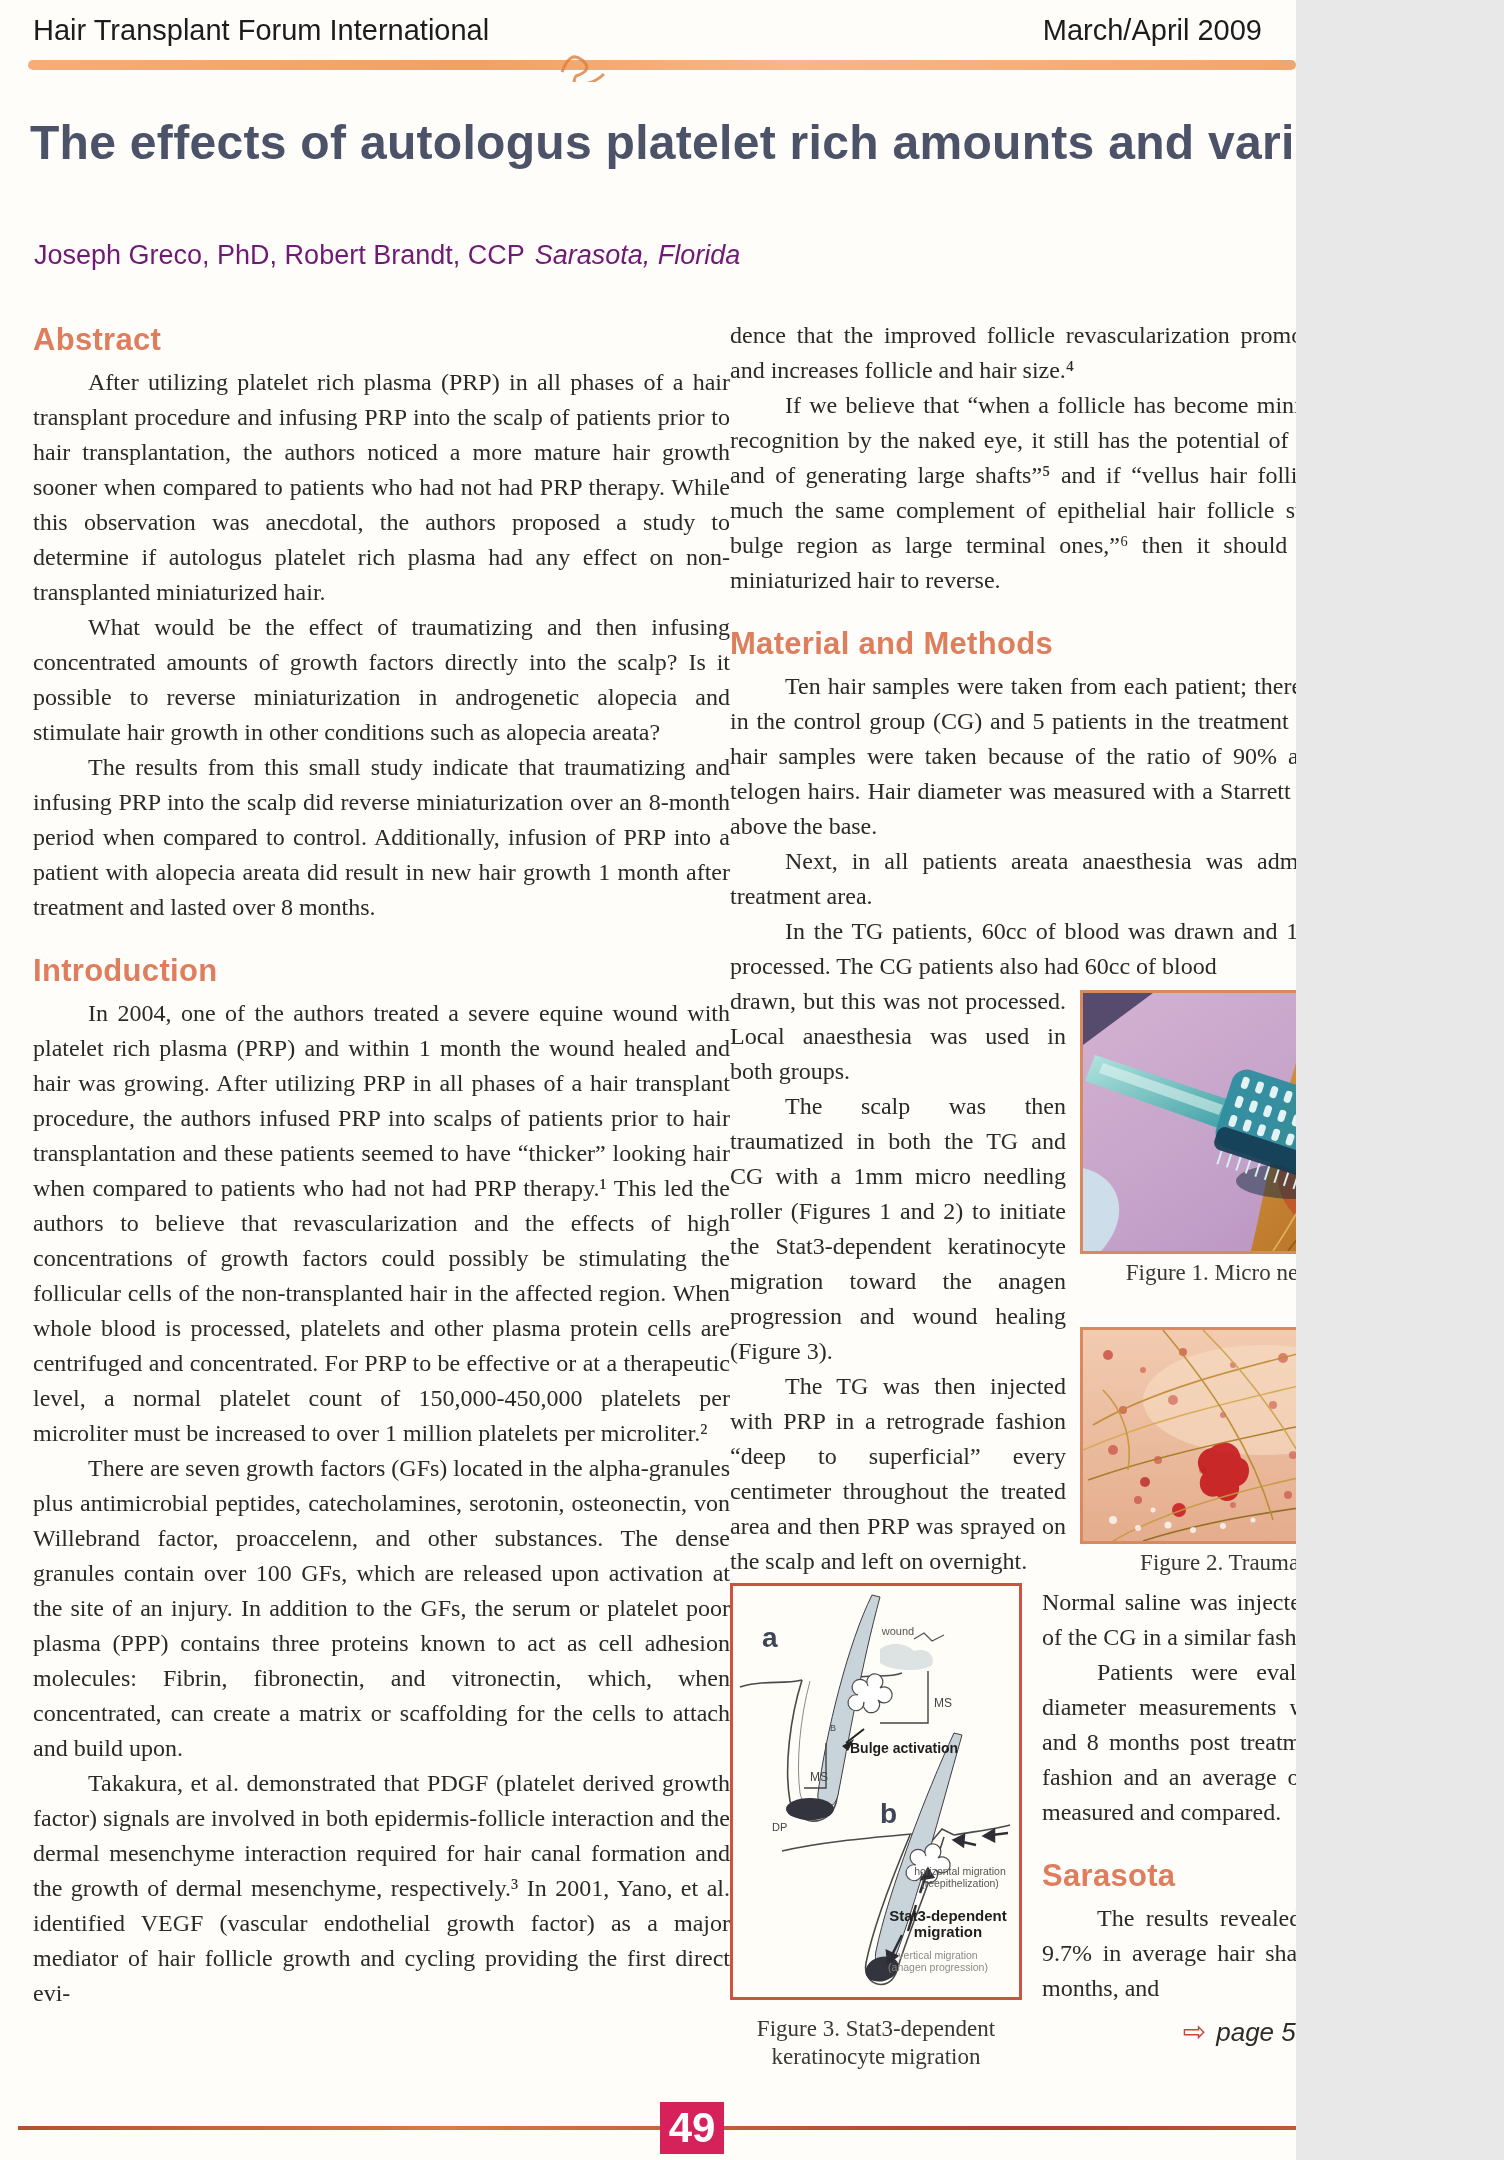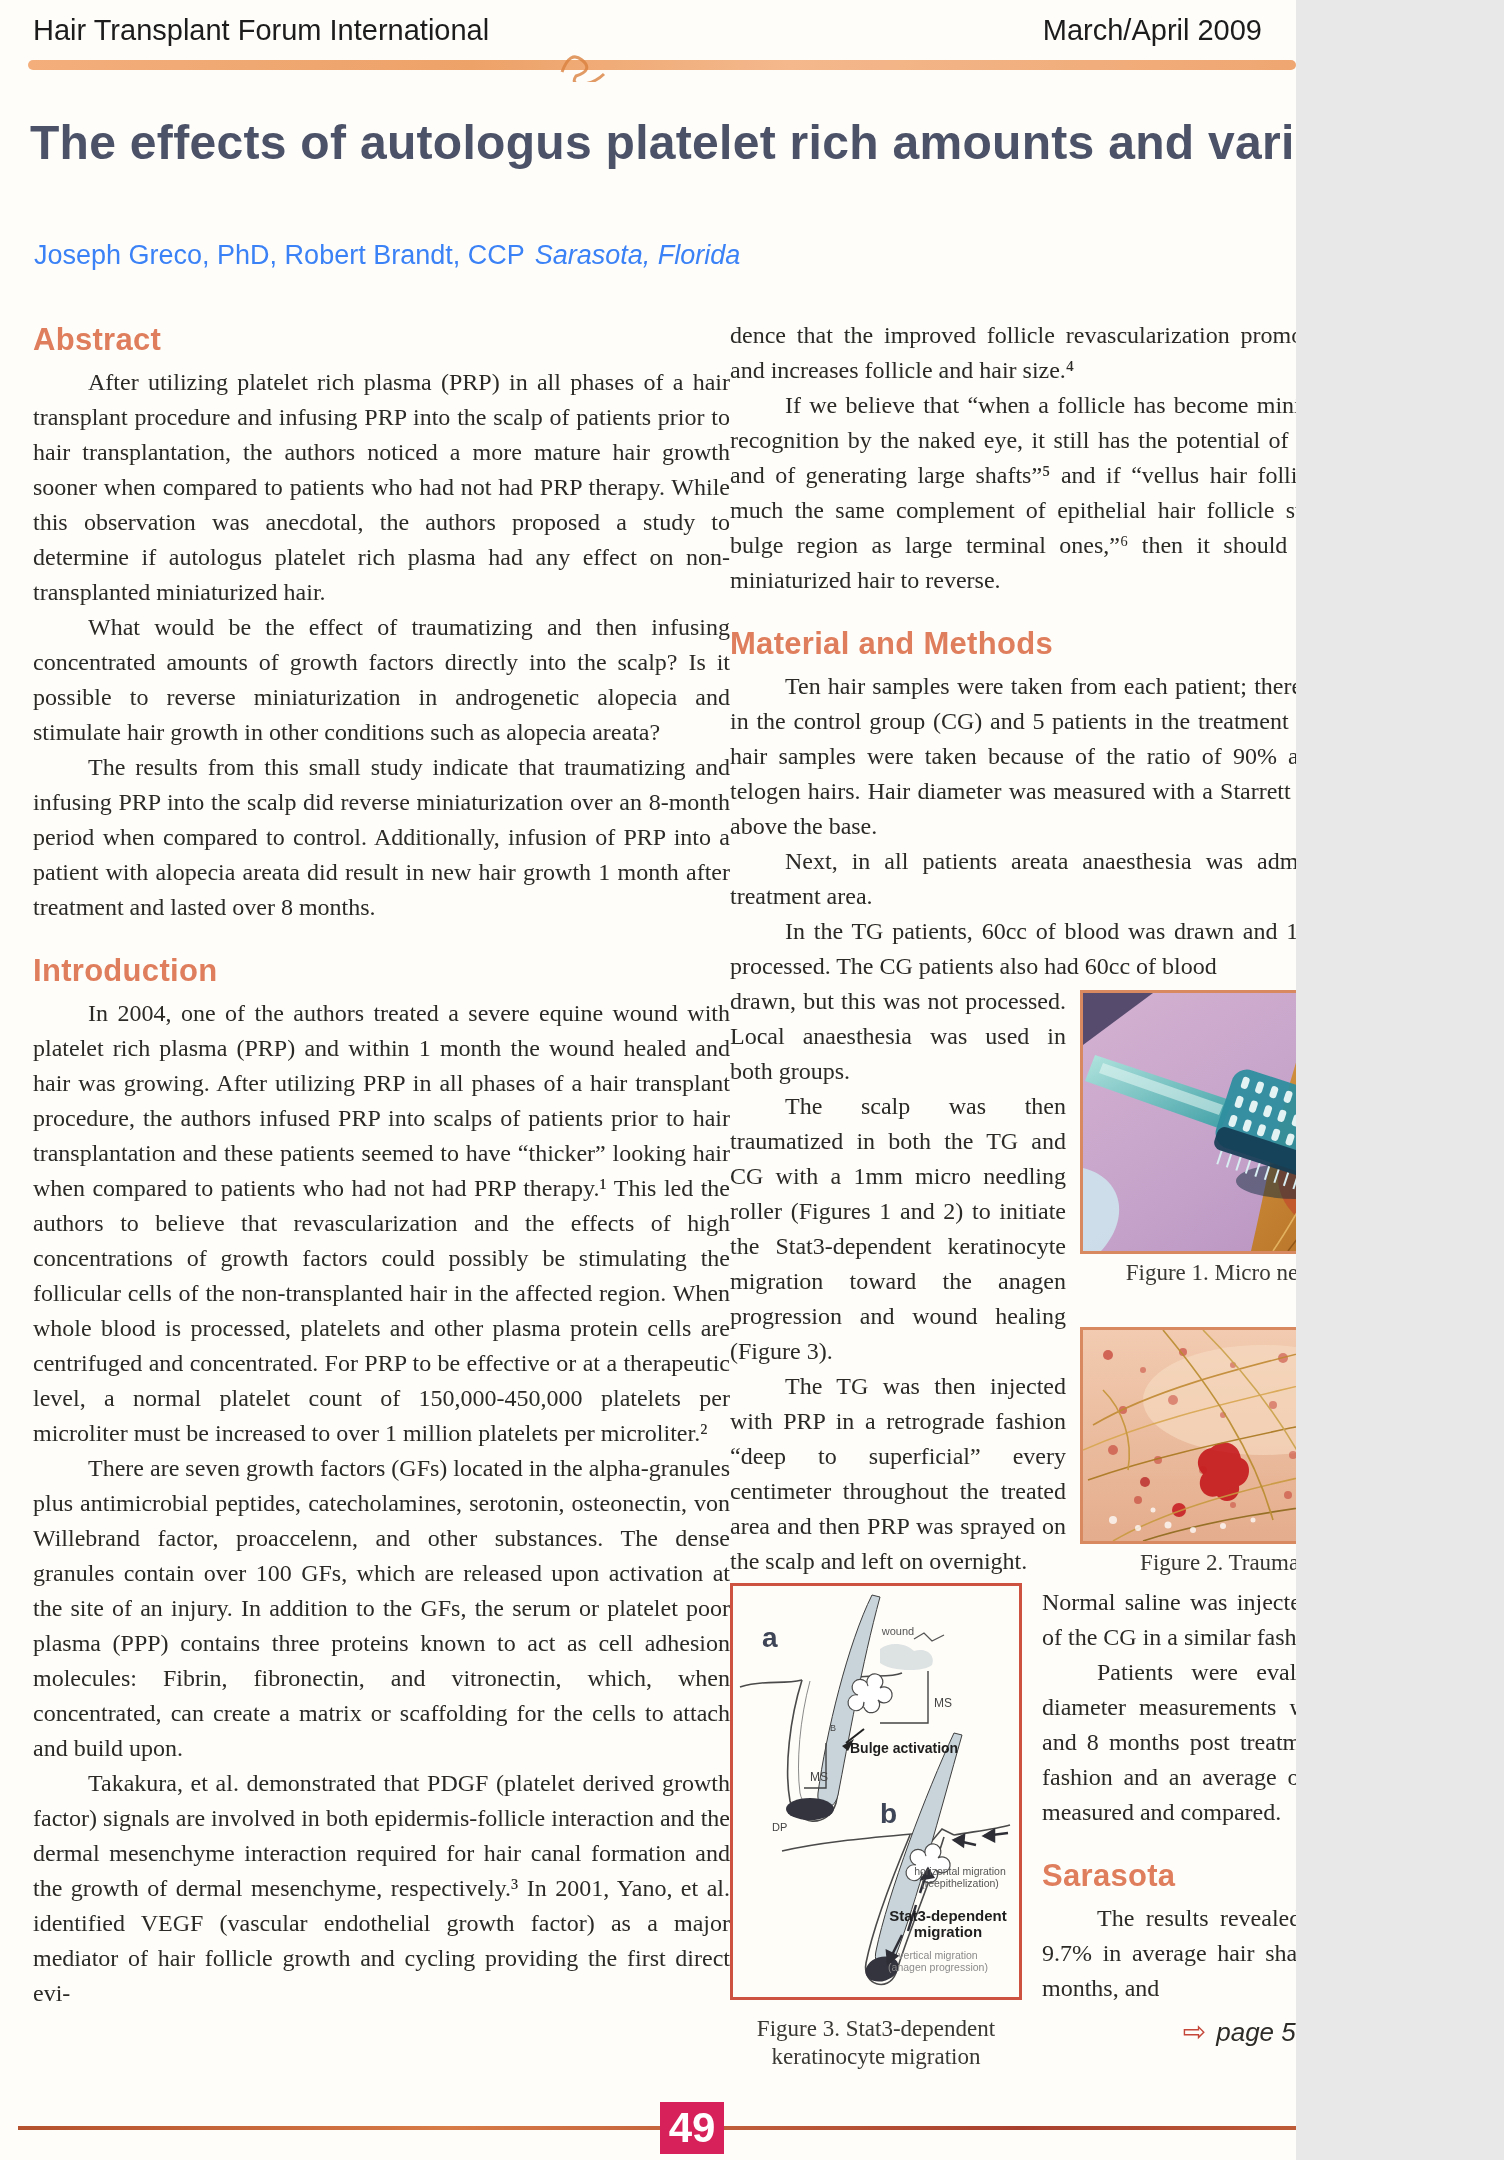--- a/index.html
+++ b/index.html
@@ -11,21 +11,21 @@
             font-family:"Liberation Sans","DejaVu Sans",sans-serif;font-size:29px;color:#1c1c1c;}
   .header-rule{position:absolute;top:60px;left:28px;right:0;height:10px;border-radius:5px;
             background:linear-gradient(90deg,#f3ae7c,#eda268 35%,#f4b88c 60%,#efa671);}
   .pen-mark{position:absolute;top:42px;left:556px;}
   
   .title{position:absolute;top:82px;left:30px;width:1440px;
          font-family:"Liberation Sans","DejaVu Sans",sans-serif;font-weight:bold;
          font-size:48px;line-height:1.22;color:#4c5267;letter-spacing:.3px;}
   .title span{display:block;}
   .byline{position:absolute;top:240px;left:34px;
-          font-family:"Liberation Sans","DejaVu Sans",sans-serif;font-size:27px;color:#3b82f6;}
+          font-family:"Liberation Sans","DejaVu Sans",sans-serif;font-size:27px;color:#701a75;}
   .byline .loc{font-style:italic;margin-left:10px;}
   
   .columns{position:absolute;top:318px;left:33px;width:1457px;display:flex;}
   .col{font-size:24px;line-height:35px;}
   .col-left{width:697px;}
   .col-right{width:727px;}
   p{margin:0;text-align:justify;text-indent:55px;}
   p.cont{text-indent:0;}
   h2{font-family:"Liberation Sans","DejaVu Sans",sans-serif;font-size:31px;color:#df7e5c;
      margin:28px 0 8px 0;letter-spacing:.3px;}

